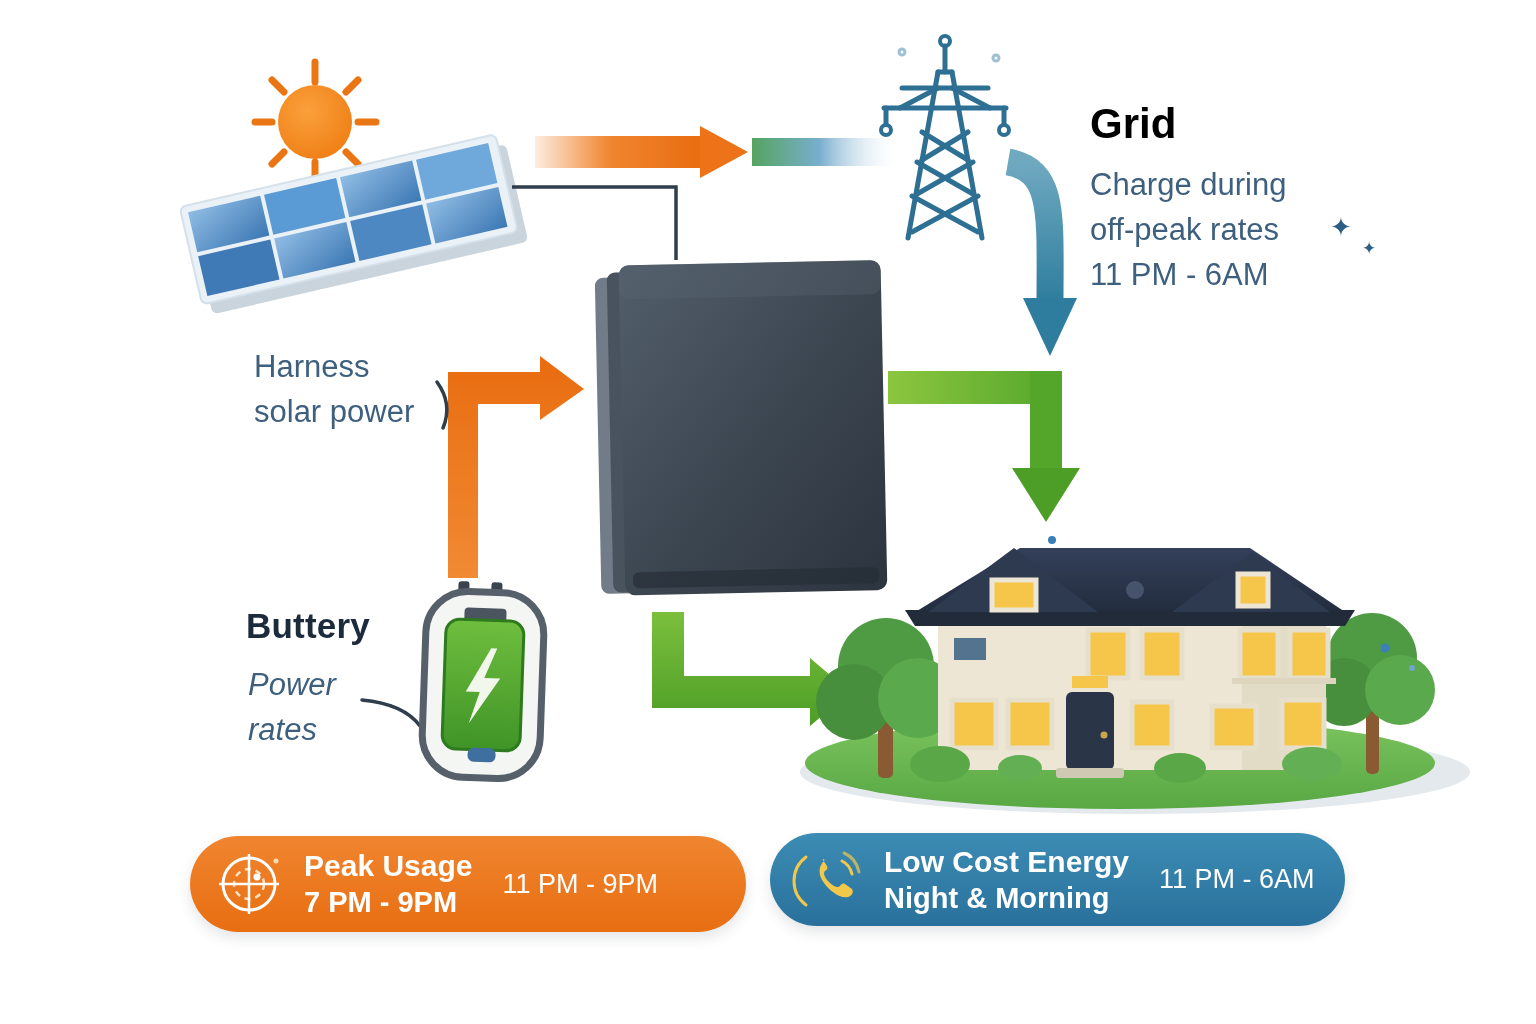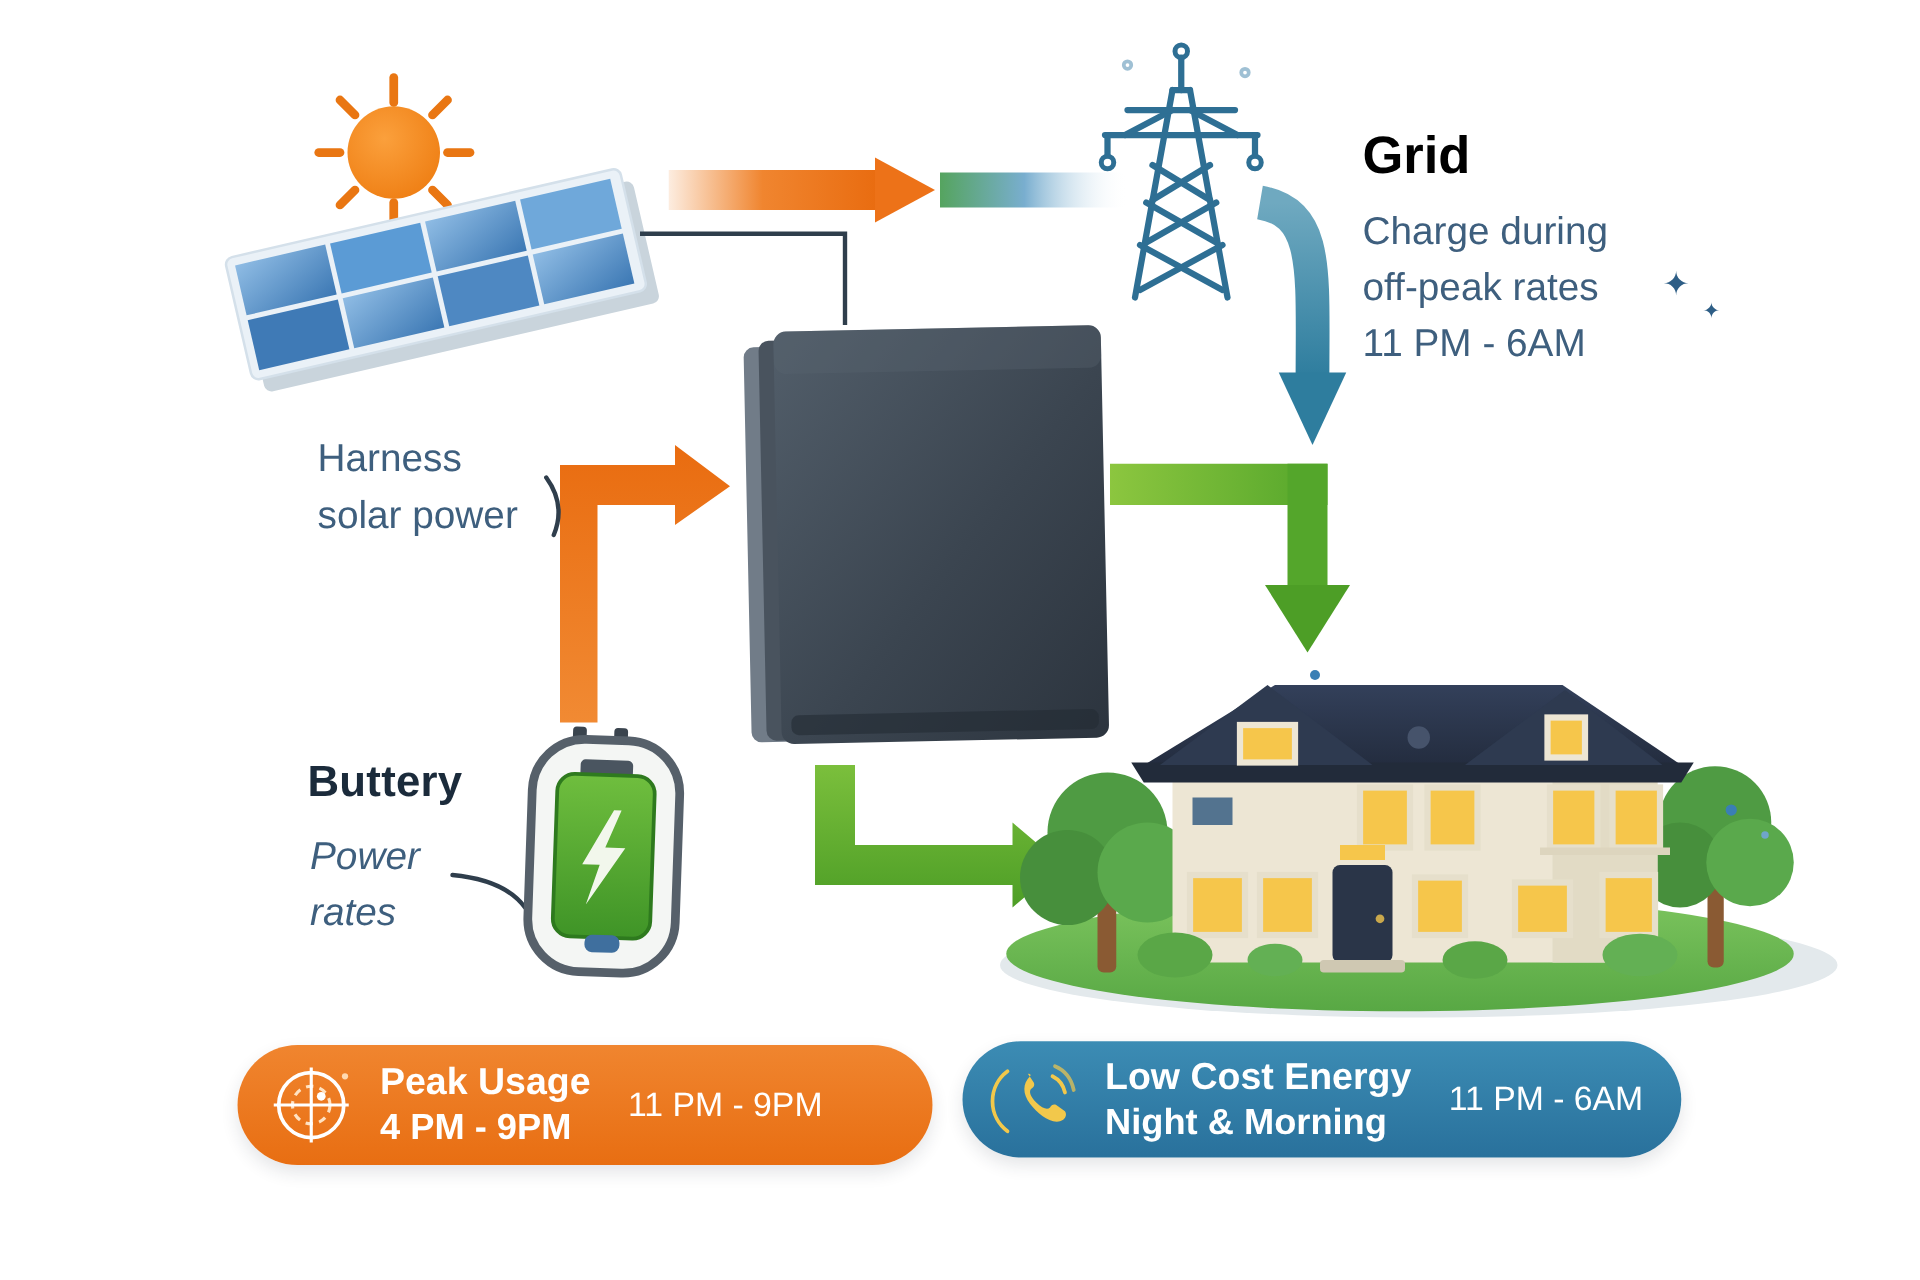--- a/index.html
+++ b/index.html
@@ -273,21 +273,21 @@
         <circle cx="35" cy="35" r="26" fill="none" stroke="#FFFFFF" stroke-width="3"></circle>
         <circle cx="35" cy="35" r="15" fill="none" stroke="#FFE2C2" stroke-width="2.5" stroke-dasharray="6 5"></circle>
         <line x1="35" y1="5" x2="35" y2="65" stroke="#FFFFFF" stroke-width="2.5"></line>
         <line x1="5" y1="35" x2="65" y2="35" stroke="#FFFFFF" stroke-width="2.5"></line>
         <circle cx="43" cy="28" r="3.5" fill="#FFFFFF"></circle>
         <circle cx="62" cy="12" r="2.5" fill="#FFD9B0"></circle>
       </svg>
     </div>
     <div class="pill-text">
       <div class="pill-title">Peak Usage</div>
-      <div class="pill-sub">4 PM - 9PM</div>
+      <div class="pill-sub">7 PM - 9PM</div>
     </div>
     <div class="pill-time">11 PM - 9PM</div>
   </div>
 
   <div class="abs pill pill-blue">
     <div class="pill-icon">
       <svg width="74" height="74" viewBox="0 0 74 74">
         <path d="M14 62 A 30 30 0 0 1 14 14" fill="none" stroke="#F2C84B" stroke-width="3" stroke-linecap="round"></path>
         <path d="M26 14 C 20 20 20 28 26 36 C 32 44 42 52 50 50 C 54 49 56 45 54 42 L 47 37 C 45 36 43 37 42 39 C 40 41 36 40 31 35 C 26 30 25 26 27 24 C 29 23 30 21 29 19 L 25 13 C 23 11 28 12 26 14 Z" fill="#F2C84B" transform="translate(6,4)"></path>
         <path d="M50 18 q8 4 10 13" fill="none" stroke="#F2C84B" stroke-width="3" stroke-linecap="round"></path>

